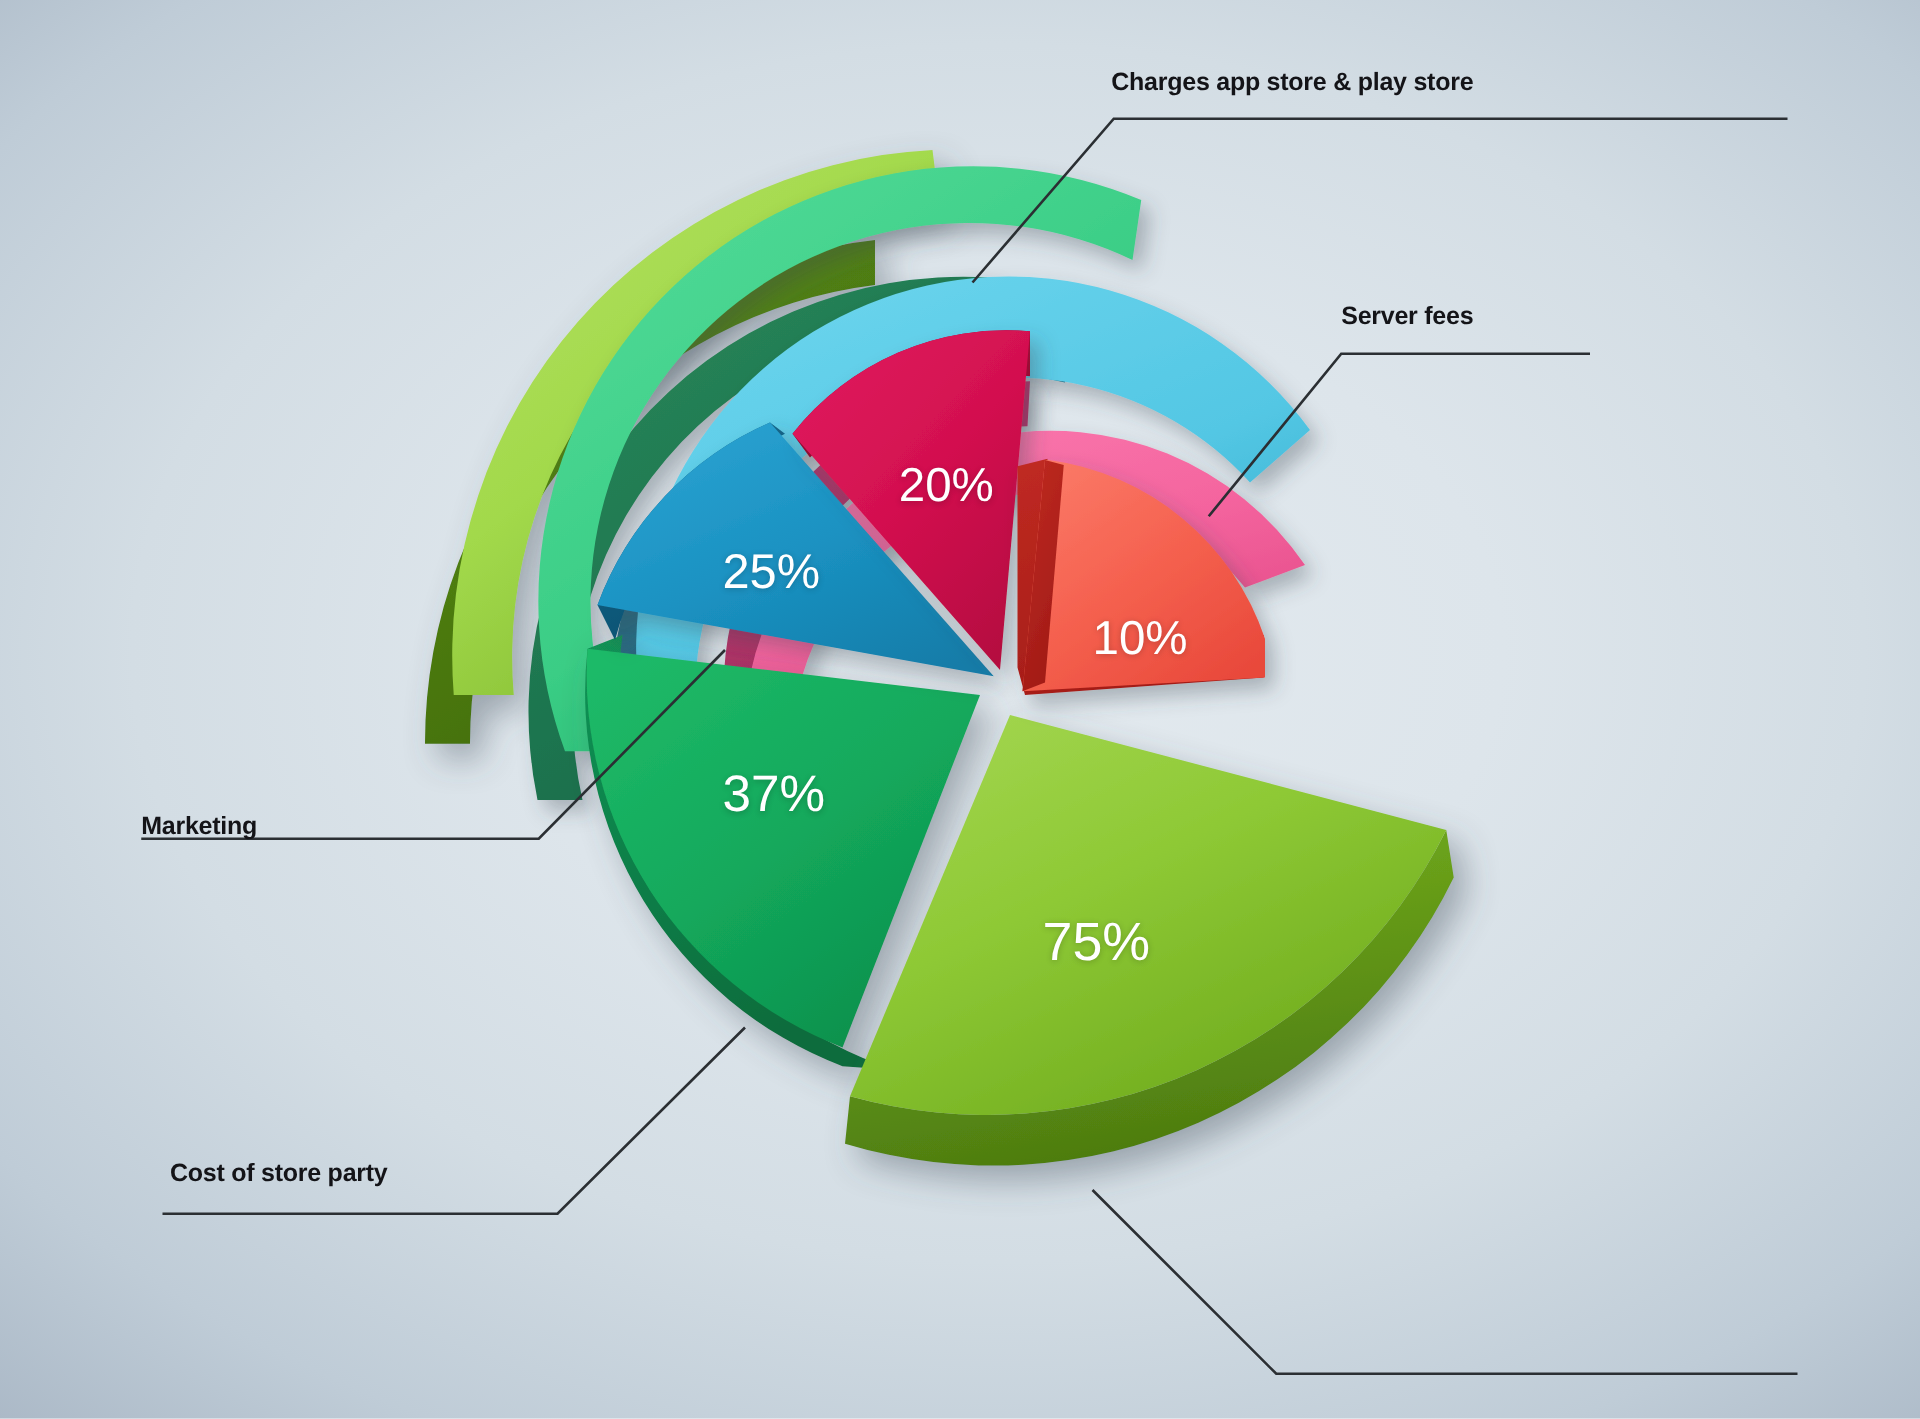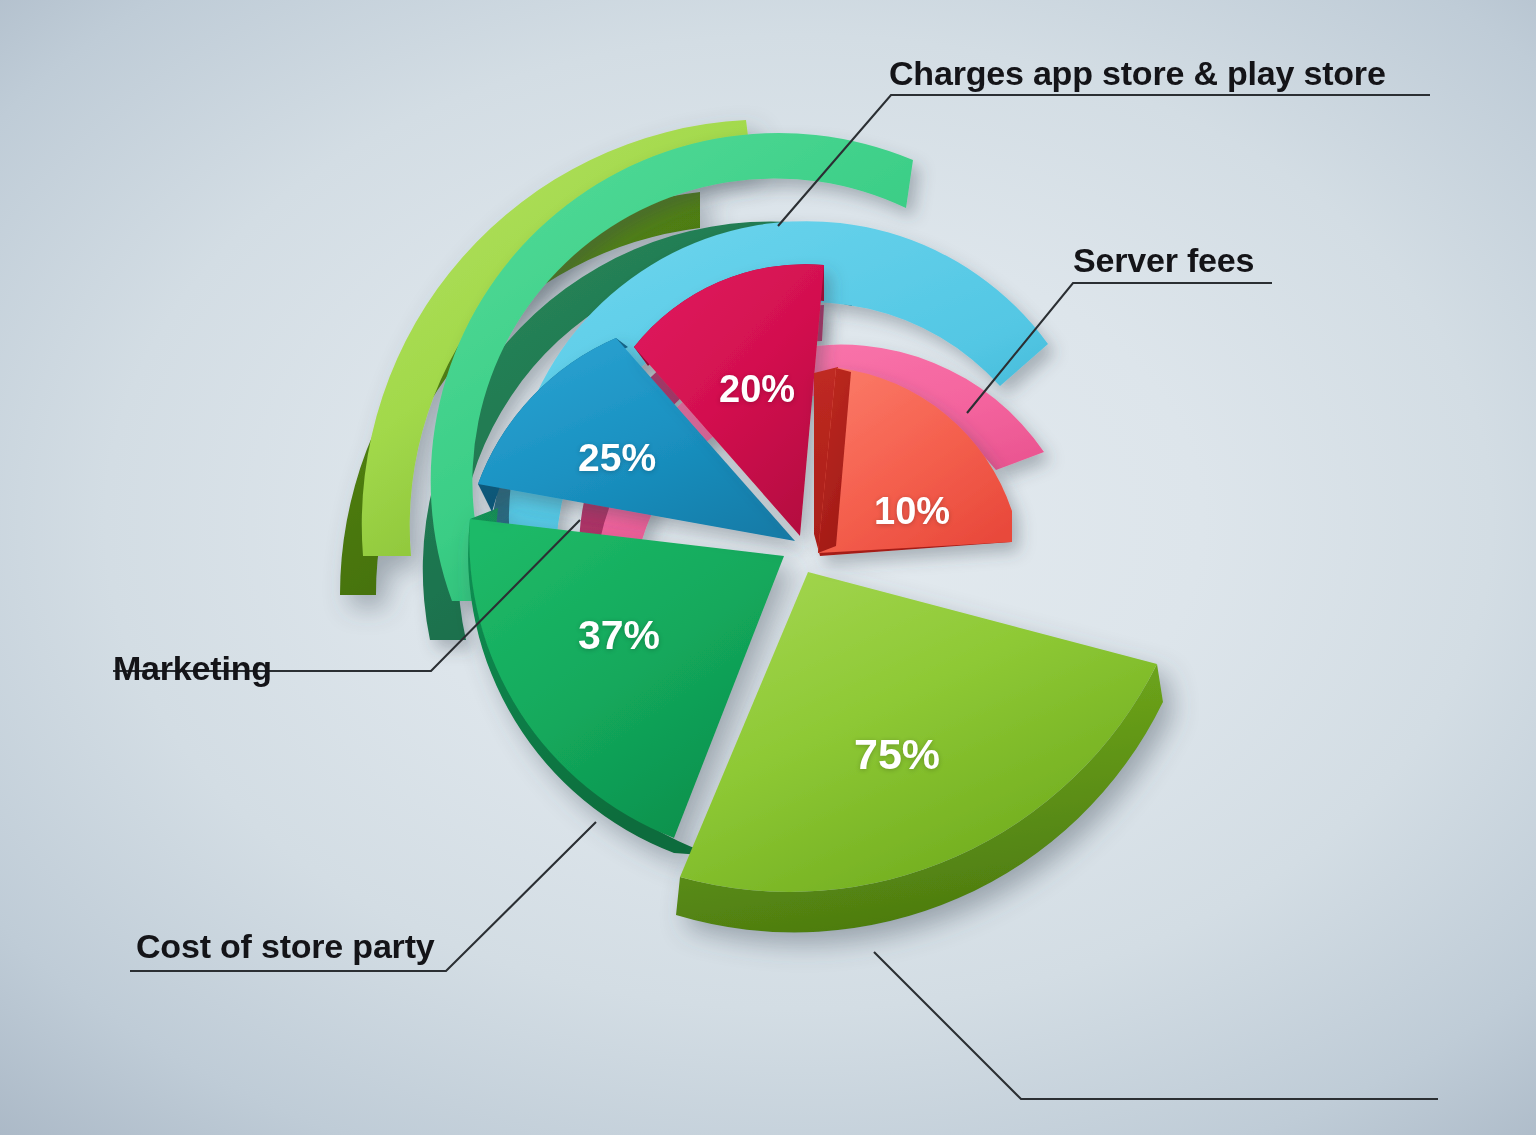--- a/index.html
+++ b/index.html
@@ -14,35 +14,35 @@
     width:1536px; height:1135px;
     background:
       radial-gradient(ellipse 82% 78% at 52% 46%,
         #e3eaef 0%, #dde5eb 32%, #d3dde4 55%, #bfccd7 78%, #a4b2c1 100%);
   }
   #chart-svg { position:absolute; inset:0; width:1536px; height:1135px; display:block; }
 
   .lbl {
     position:absolute;
     color:#141418;
-    font-size:34px;
+    font-size:20px;
     font-weight:600;
     letter-spacing:-0.2px;
     white-space:nowrap;
     line-height:1;
   }
   .pct {
     position:absolute;
     color:#ffffff;
-    font-weight:bold;
+    font-weight:normal;
     white-space:nowrap;
     line-height:1;
     text-shadow:0 1px 5px rgba(0,0,0,0.22);
   }
-  #pct-75 { left:834px; top:733px; font-size:43px;margin-left:20px; }
+  #pct-75 { left:834px; top:733px; font-size:43px; }
   #pct-50 { left:578px; top:615px; font-size:41px; }
   #pct-30 { left:578px; top:438px; font-size:39px; }
   #pct-20 { left:719px; top:370px; font-size:38px; }
   #pct-10 { left:874px; top:456px; font-size:38px;margin-top:36px; }
 
   #lbl-charges   { left:889px;  top:56px;   }
   #lbl-server    { left:1073px; top:243px;  }
   #lbl-marketing { left:113px;  top:629px;margin-top:22px;  }
   #lbl-third     { left:136px;  top:929px;  }
   #lbl-maint     { left:1027px; top:1063px; }

